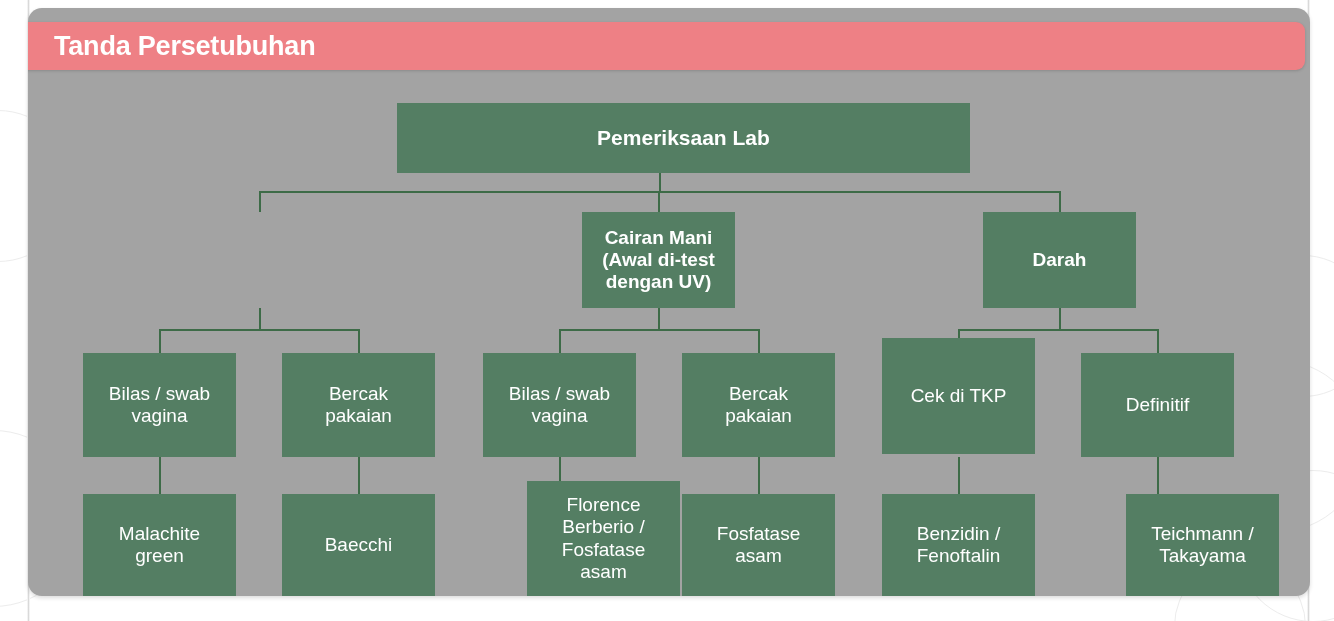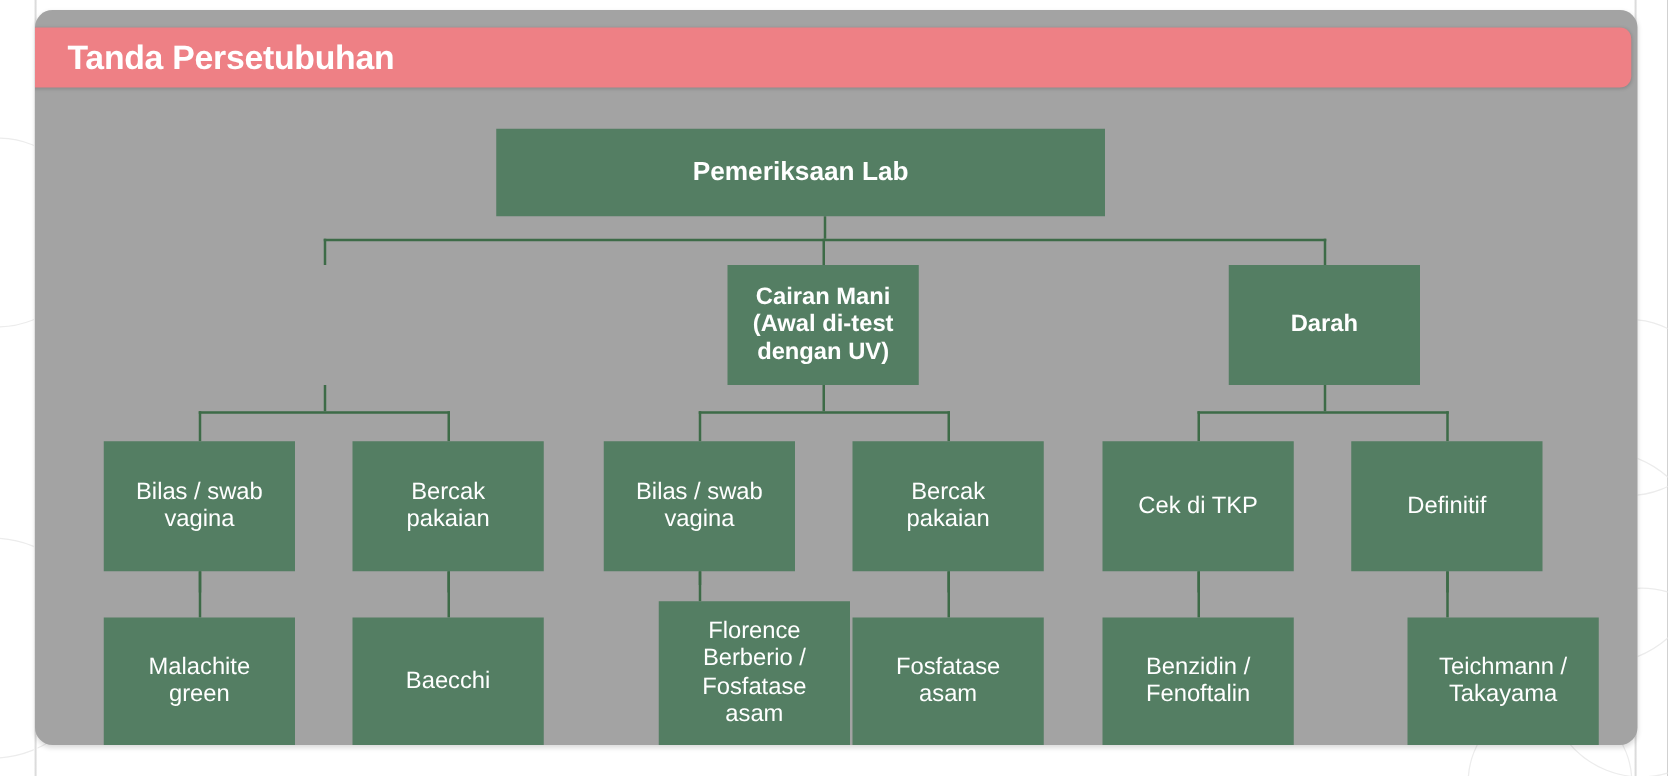--- a/index.html
+++ b/index.html
@@ -152,21 +152,21 @@
       <div class="conn v" style="left: 330px; top: 387px; height: 17px;"></div>
       <div class="conn v" style="left: 330px; top: 387px; height: 37px;"></div>
       <div class="conn v" style="left: 531px; top: 387px; height: 11px;"></div>
       <div class="conn v" style="left: 531px; top: 387px; height: 24px;"></div>
       <div class="conn v" style="left: 730px; top: 387px; height: 17px;"></div>
       <div class="conn v" style="left: 730px; top: 387px; height: 37px;"></div>
       <div class="conn v" style="left: 930px; top: 387px; height: 17px;"></div>
       <div class="conn v" style="left: 930px; top: 387px; height: 37px;"></div>
       <div class="conn v" style="left: 1129px; top: 387px; height: 17px;"></div>
       <div class="conn v" style="left: 1129px; top: 387px; height: 37px;"></div>
-      <div class="node lvl1" style="left: 369px; top: 33px; width: 487px; height: 70px;">
+      <div class="node lvl1" style="left: 369px; top: 33px; width: 573px; height: 70px;">
         <span style="white-space: pre-line;">Pemeriksaan Lab</span>
       </div>
       <div class="node lvl2" style="left: 554px; top: 142px; width: 153px; height: 96px;">
         <span style="white-space: pre-line;">Cairan Mani
 (Awal di-test
 dengan UV)</span>
       </div>
       <div class="node lvl2" style="left: 955px; top: 142px; width: 153px; height: 96px;">
         <span style="white-space: pre-line;">Darah</span>
       </div>
@@ -179,21 +179,21 @@
 pakaian</span>
       </div>
       <div class="node lvl3" style="left: 455px; top: 283px; width: 153px; height: 104px;">
         <span style="white-space: pre-line;">Bilas / swab
 vagina</span>
       </div>
       <div class="node lvl3" style="left: 654px; top: 283px; width: 153px; height: 104px;">
         <span style="white-space: pre-line;">Bercak
 pakaian</span>
       </div>
-      <div class="node lvl3" style="left: 854px; top: 283px; width: 153px; height: 104px;">
+      <div class="node lvl3" style="left: 854px; top: 268px; width: 153px; height: 116px;">
         <span style="white-space: pre-line;">Cek di TKP</span>
       </div>
       <div class="node lvl3" style="left: 1053px; top: 283px; width: 153px; height: 104px;">
         <span style="white-space: pre-line;">Definitif</span>
       </div>
       <div class="node lvl4" style="left: 55px; top: 424px; width: 153px; height: 102px;">
         <span style="white-space: pre-line;">Malachite
 green</span>
       </div>
       <div class="node lvl4" style="left: 254px; top: 424px; width: 153px; height: 102px;">

